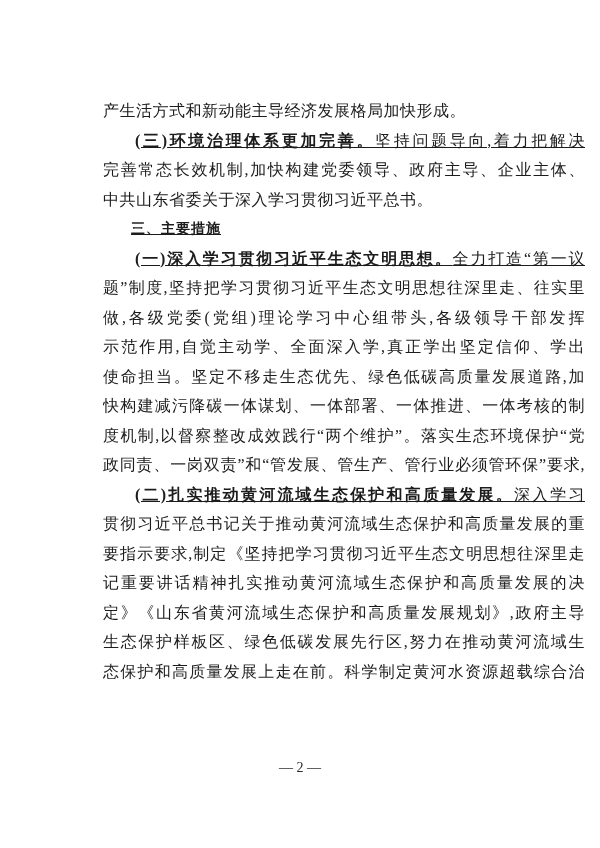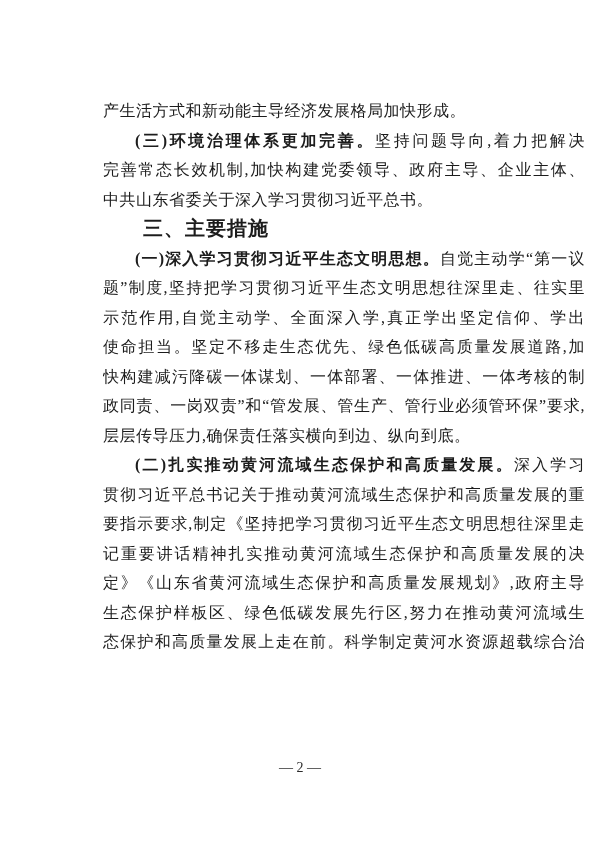--- a/index.html
+++ b/index.html
@@ -32,28 +32,29 @@
     overflow: hidden;
     white-space: normal;
   }
   .line.just {
     text-align: justify;
     text-align-last: justify;
     -moz-text-align-last: justify;
   }
   .line.ind {
     text-indent: 2em;
+    text-decoration: underline;
   }
   .line .bold {
     font-weight: bold;
   }
   .line.heading {
     font-family: "Liberation Sans", "DejaVu Sans", sans-serif;
     font-weight: bold;
-    font-size: 20px;
+    font-size: 14px;
     letter-spacing: 1px;
   }
   .page-footer {
     position: absolute;
     left: 0;
     right: 0;
     top: 760px;
     text-align: center;
     font-size: 14px;
     color: #2a2a2a;
@@ -63,27 +64,28 @@
 </head>
 <body>
 
 <div class="page">
   <div class="doc-body">
       <div class="line"><span>产生活方式和新动能主导经济发展格局加快形成。</span></div>
       <div class="line just ind"><span class="bold">(三)环境治理体系更加完善。</span><span>坚持问题导向,着力把解决</span></div>
       <div class="line just"><span>完善常态长效机制,加快构建党委领导、政府主导、企业主体、</span></div>
       <div class="line"><span>中共山东省委关于深入学习贯彻习近平总书。</span></div>
       <div class="line ind heading"><span class="bold">三、主要措施</span></div>
-      <div class="line just ind"><span class="bold">(一)深入学习贯彻习近平生态文明思想。</span><span>自觉主动学“第一议</span></div>
+      <div class="line just ind"><span class="bold">(一)深入学习贯彻习近平生态文明思想。</span><span>全力打造“第一议</span></div>
       <div class="line just"><span>题”制度,坚持把学习贯彻习近平生态文明思想往深里走、往实里</span></div>
+      <div class="line just"><span>做,各级党委(党组)理论学习中心组带头,各级领导干部发挥</span></div>
       <div class="line just"><span>示范作用,自觉主动学、全面深入学,真正学出坚定信仰、学出</span></div>
       <div class="line just"><span>使命担当。坚定不移走生态优先、绿色低碳高质量发展道路,加</span></div>
       <div class="line just"><span>快构建减污降碳一体谋划、一体部署、一体推进、一体考核的制</span></div>
+      <div class="line just"><span>度机制,以督察整改成效践行“两个维护”。落实生态环境保护“党</span></div>
       <div class="line just"><span>政同责、一岗双责”和“管发展、管生产、管行业必须管环保”要求,</span></div>
-      <div class="line"><span>层层传导压力,确保责任落实横向到边、纵向到底。</span></div>
       <div class="line just ind"><span class="bold">(二)扎实推动黄河流域生态保护和高质量发展。</span><span>深入学习</span></div>
       <div class="line just"><span>贯彻习近平总书记关于推动黄河流域生态保护和高质量发展的重</span></div>
       <div class="line just"><span>要指示要求,制定《坚持把学习贯彻习近平生态文明思想往深里走</span></div>
       <div class="line just"><span>记重要讲话精神扎实推动黄河流域生态保护和高质量发展的决</span></div>
       <div class="line just"><span>定》《山东省黄河流域生态保护和高质量发展规划》,政府主导</span></div>
       <div class="line just"><span>生态保护样板区、绿色低碳发展先行区,努力在推动黄河流域生</span></div>
       <div class="line just"><span>态保护和高质量发展上走在前。科学制定黄河水资源超载综合治</span></div>
     </div>
   <div class="page-footer">— 2 —</div>
 </div>

